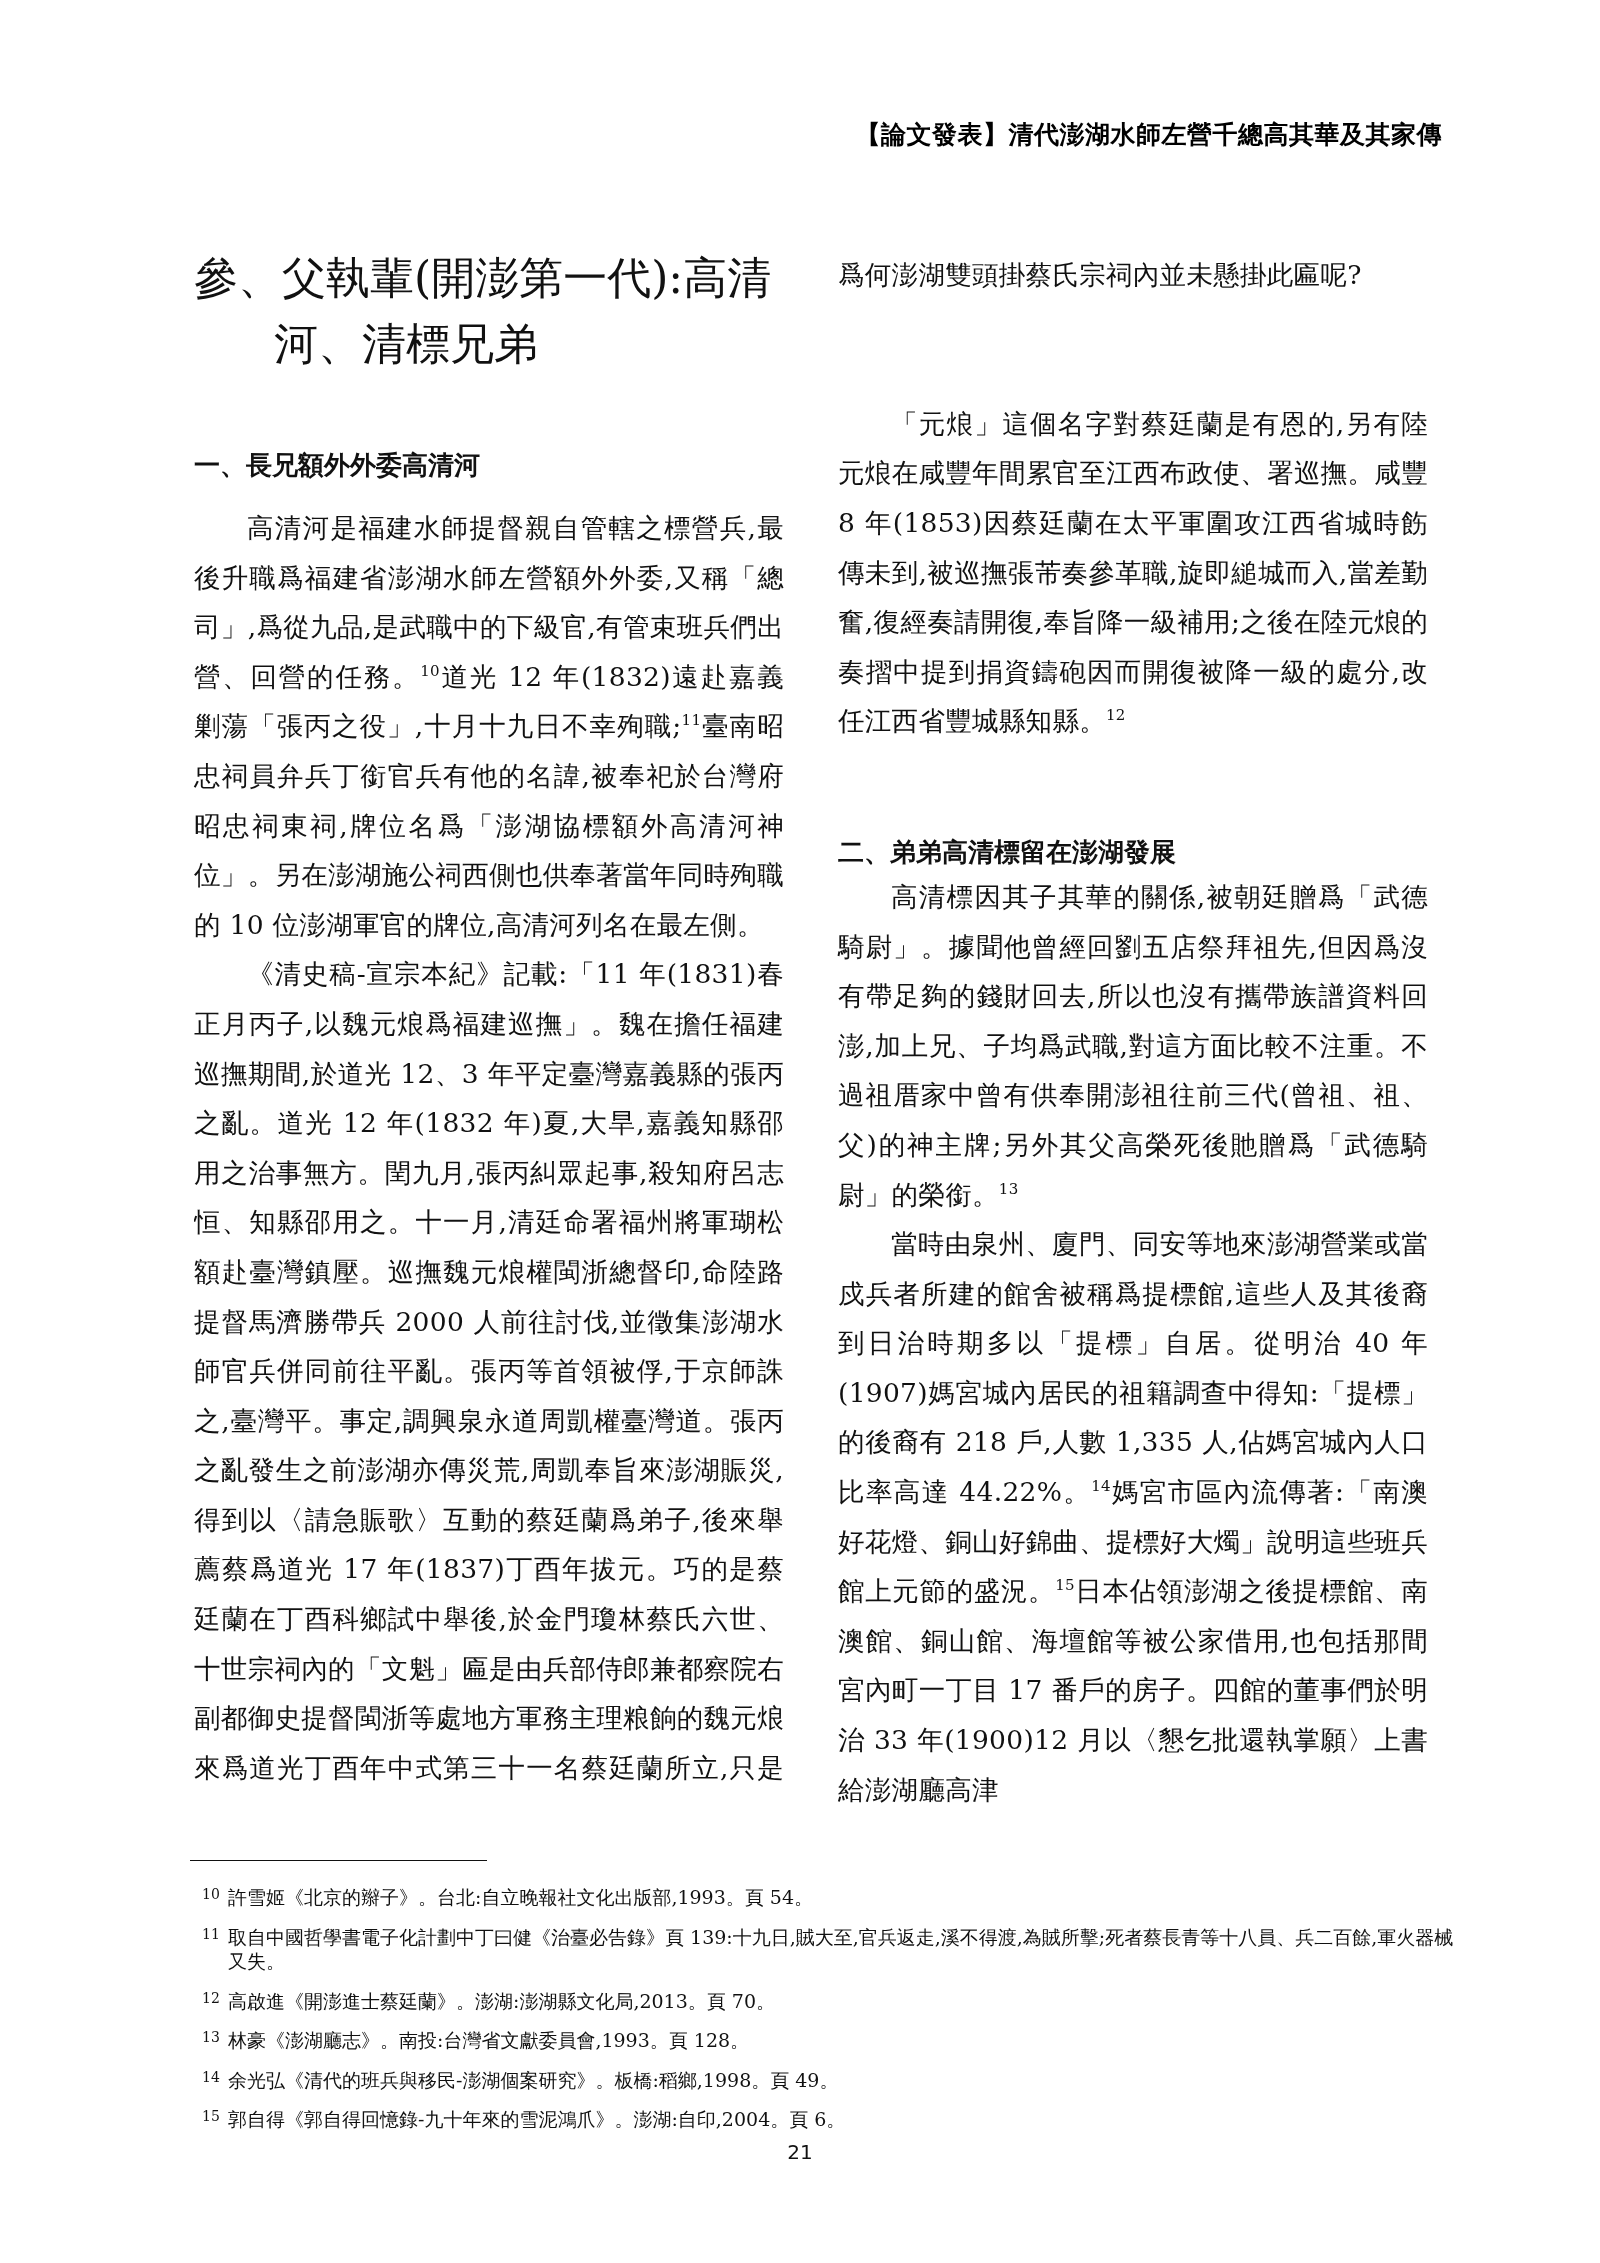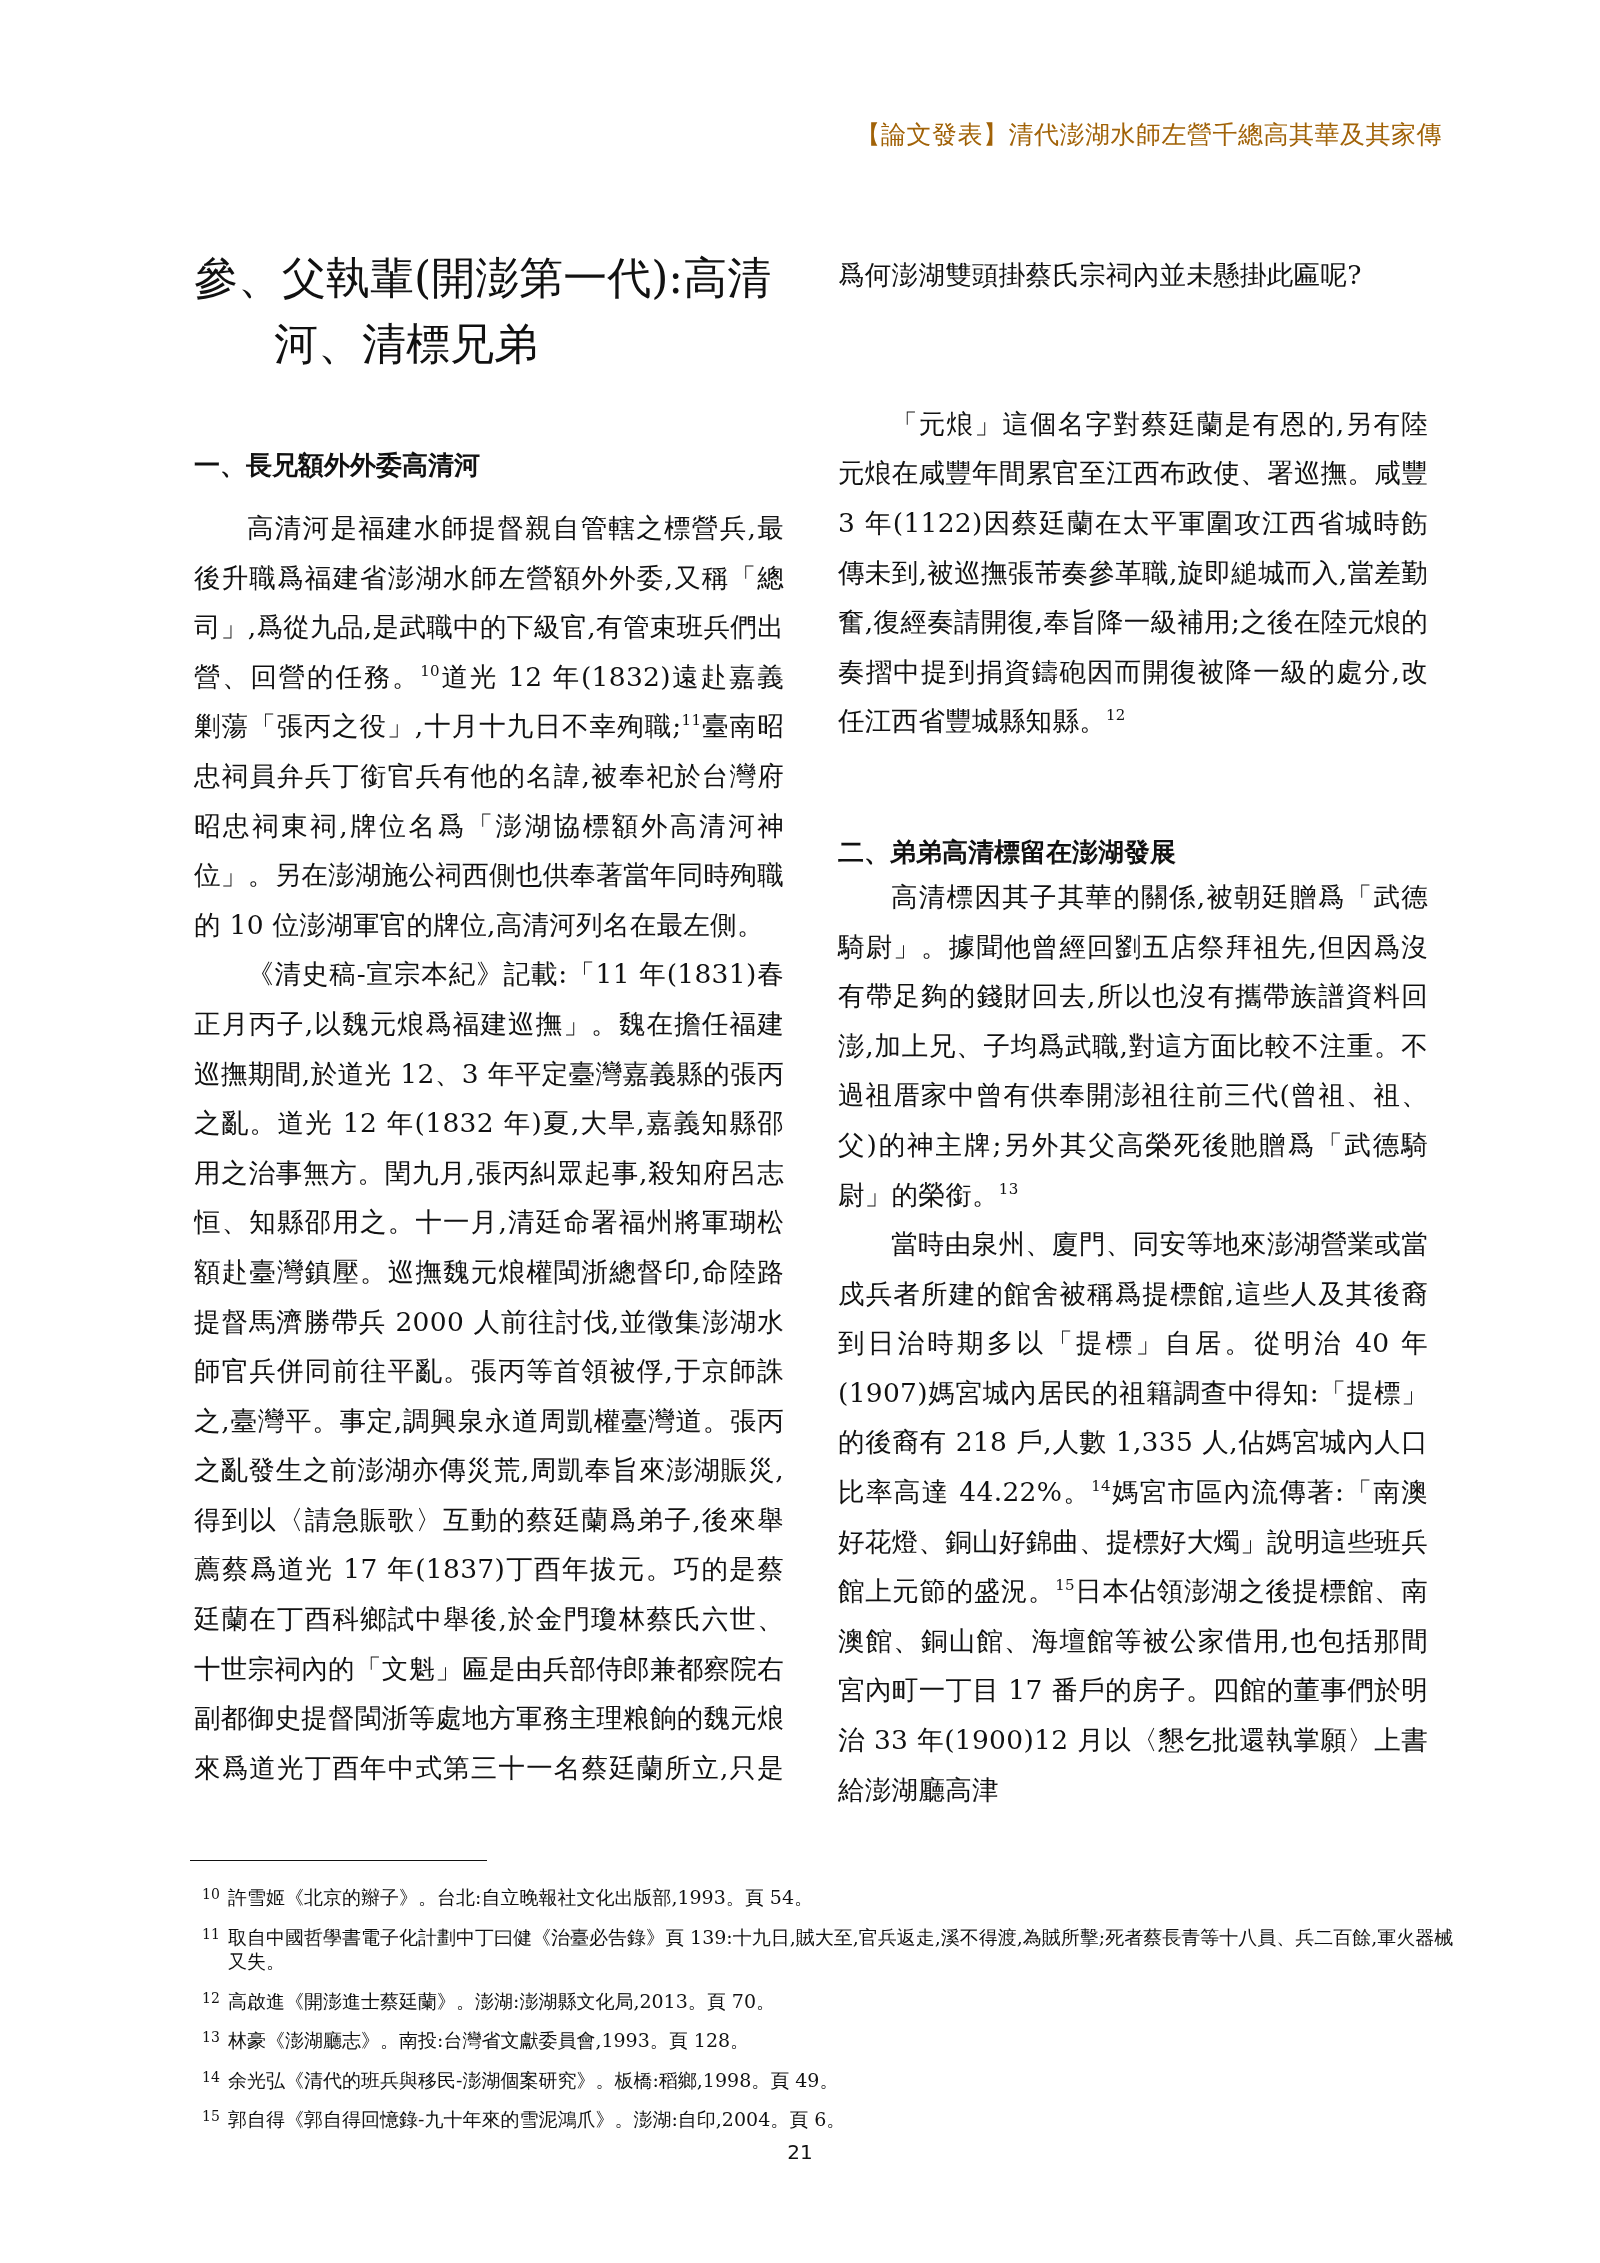--- a/index.html
+++ b/index.html
@@ -1,20 +1,20 @@
 <!DOCTYPE html>
 <html><head>
 <meta charset="utf-8">
 <style>
   html, body { margin: 0; padding: 0; background: #ffffff; }
   body { width: 1600px; height: 2263px; position: relative; overflow: hidden;
          font-family: "DejaVu Serif", "Liberation Serif", serif; color: #111; }
   .running-header { position: absolute; top: 118px; right: 158px;
-         font-family: "DejaVu Sans", "Liberation Sans", sans-serif; font-weight: normal;
-         font-size: 25px; letter-spacing: 0.5px; color: #a16207; }
+         font-family: "DejaVu Sans", "Liberation Sans", sans-serif; font-weight: bold;
+         font-size: 25px; letter-spacing: 0.5px; color: #000000; }
   .col { position: absolute; top: 245px; width: 590px; }
   .col-left { left: 194px; }
   .col-right { left: 838px; top: 250px; }
   .chapter-title { font-size: 44px; line-height: 66px; margin: 0; font-weight: normal; }
   .chapter-title .line2 { display: block; padding-left: 80px; }
   .section-heading { font-family: "DejaVu Sans", "Liberation Sans", sans-serif; font-weight: bold;
          font-size: 26px; margin: 0; line-height: 40px; }
   .para { font-size: 26.5px; line-height: 49.6px; margin: 0; text-align: justify;
           text-align-last: left; letter-spacing: 0.3px; }
   .indent { text-indent: 2em; }
@@ -47,21 +47,21 @@
   <p class="para indent"><span>高清河是福建水師提督親自管轄之標營兵,最後升職爲福建省澎湖水師左營額外外委,又稱「總司」,爲從九品,是武職中的下級官,有管束班兵們出營、回營的任務。</span><sup>10</sup><span>道光 12 年(1832)遠赴嘉義剿蕩「張丙之役」,十月十九日不幸殉職;</span><sup>11</sup><span>臺南昭忠祠員弁兵丁銜官兵有他的名諱,被奉祀於台灣府昭忠祠東祠,牌位名爲「澎湖協標額外高清河神位」。另在澎湖施公祠西側也供奉著當年同時殉職的 10 位澎湖軍官的牌位,高清河列名在最左側。</span></p>
 
   <p class="para indent" style="height:843px; overflow:hidden;"><span>《清史稿-宣宗本紀》記載:「11 年(1831)春正月丙子,以魏元烺爲福建巡撫」。魏在擔任福建巡撫期間,於道光 12、3 年平定臺灣嘉義縣的張丙之亂。道光 12 年(1832 年)夏,大旱,嘉義知縣邵用之治事無方。閏九月,張丙糾眾起事,殺知府呂志恒、知縣邵用之。十一月,清廷命署福州將軍瑚松額赴臺灣鎮壓。巡撫魏元烺權閩浙總督印,命陸路提督馬濟勝帶兵 2000 人前往討伐,並徵集澎湖水師官兵併同前往平亂。張丙等首領被俘,于京師誅之,臺灣平。事定,調興泉永道周凱權臺灣道。張丙之亂發生之前澎湖亦傳災荒,周凱奉旨來澎湖賑災,得到以〈請急賑歌〉互動的蔡廷蘭爲弟子,後來舉薦蔡爲道光 17 年(1837)丁酉年拔元。巧的是蔡廷蘭在丁酉科鄉試中舉後,於金門瓊林蔡氏六世、十世宗祠內的「文魁」匾是由兵部侍郎兼都察院右副都御史提督閩浙等處地方軍務主理粮餉的魏元烺來爲道光丁酉年中式第三十一名蔡廷蘭所立,只是爲何澎湖雙頭掛蔡氏宗祠內並未懸掛此匾呢?</span></p>
 </div>
 
 <div class="col col-right">
   <div style="height:148.8px; overflow:hidden; position:relative;">
     <p class="para indent" id="cont-para" style="position: absolute; left: 0px; width: 590px; top: -843.2px;"><span>《清史稿-宣宗本紀》記載:「11 年(1831)春正月丙子,以魏元烺爲福建巡撫」。魏在擔任福建巡撫期間,於道光 12、3 年平定臺灣嘉義縣的張丙之亂。道光 12 年(1832 年)夏,大旱,嘉義知縣邵用之治事無方。閏九月,張丙糾眾起事,殺知府呂志恒、知縣邵用之。十一月,清廷命署福州將軍瑚松額赴臺灣鎮壓。巡撫魏元烺權閩浙總督印,命陸路提督馬濟勝帶兵 2000 人前往討伐,並徵集澎湖水師官兵併同前往平亂。張丙等首領被俘,于京師誅之,臺灣平。事定,調興泉永道周凱權臺灣道。張丙之亂發生之前澎湖亦傳災荒,周凱奉旨來澎湖賑災,得到以〈請急賑歌〉互動的蔡廷蘭爲弟子,後來舉薦蔡爲道光 17 年(1837)丁酉年拔元。巧的是蔡廷蘭在丁酉科鄉試中舉後,於金門瓊林蔡氏六世、十世宗祠內的「文魁」匾是由兵部侍郎兼都察院右副都御史提督閩浙等處地方軍務主理粮餉的魏元烺來爲道光丁酉年中式第三十一名蔡廷蘭所立,只是爲何澎湖雙頭掛蔡氏宗祠內並未懸掛此匾呢?</span></p>
   </div>
 
-  <p class="para indent"><span>「元烺」這個名字對蔡廷蘭是有恩的,另有陸元烺在咸豐年間累官至江西布政使、署巡撫。咸豐 3 年(1122)因蔡廷蘭在太平軍圍攻江西省城時飭傳未到,被巡撫張芾奏參革職,旋即縋城而入,當差勤奮,復經奏請開復,奉旨降一級補用;之後在陸元烺的奏摺中提到捐資鑄砲因而開復被降一級的處分,改任江西省豐城縣知縣。</span><sup>12</sup></p>
+  <p class="para indent"><span>「元烺」這個名字對蔡廷蘭是有恩的,另有陸元烺在咸豐年間累官至江西布政使、署巡撫。咸豐 8 年(1853)因蔡廷蘭在太平軍圍攻江西省城時飭傳未到,被巡撫張芾奏參革職,旋即縋城而入,當差勤奮,復經奏請開復,奉旨降一級補用;之後在陸元烺的奏摺中提到捐資鑄砲因而開復被降一級的處分,改任江西省豐城縣知縣。</span><sup>12</sup></p>
 
   <div style="height:86px"></div>
   <h2 class="section-heading">二、弟弟高清標留在澎湖發展</h2>
 
   <p class="para indent"><span>高清標因其子其華的關係,被朝廷贈爲「武德騎尉」。據聞他曾經回劉五店祭拜祖先,但因爲沒有帶足夠的錢財回去,所以也沒有攜帶族譜資料回澎,加上兄、子均爲武職,對這方面比較不注重。不過祖厝家中曾有供奉開澎祖往前三代(曾祖、祖、父)的神主牌;另外其父高榮死後貤贈爲「武德騎尉」的榮銜。</span><sup>13</sup></p>
 
   <p class="para indent"><span>當時由泉州、廈門、同安等地來澎湖營業或當戍兵者所建的館舍被稱爲提標館,這些人及其後裔到日治時期多以「提標」自居。從明治 40 年(1907)媽宮城內居民的祖籍調查中得知:「提標」的後裔有 218 戶,人數 1,335 人,佔媽宮城內人口比率高達 44.22%。</span><sup>14</sup><span>媽宮市區內流傳著:「南澳好花燈、銅山好錦曲、提標好大燭」說明這些班兵館上元節的盛況。</span><sup>15</sup><span>日本佔領澎湖之後提標館、南澳館、銅山館、海壇館等被公家借用,也包括那間宮內町一丁目 17 番戶的房子。四館的董事們於明治 33 年(1900)12 月以〈懇乞批還執掌願〉上書給澎湖廳高津</span></p>
 </div>
 
 <div class="footnote-rule"></div>

